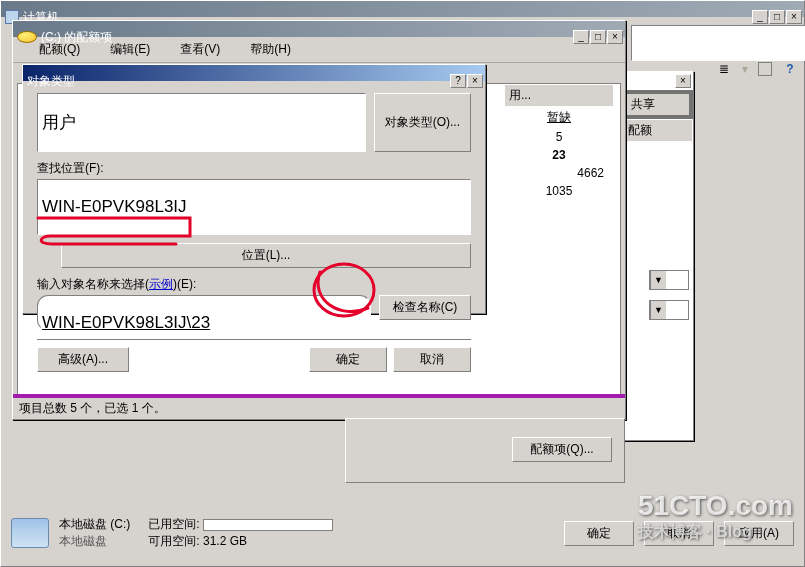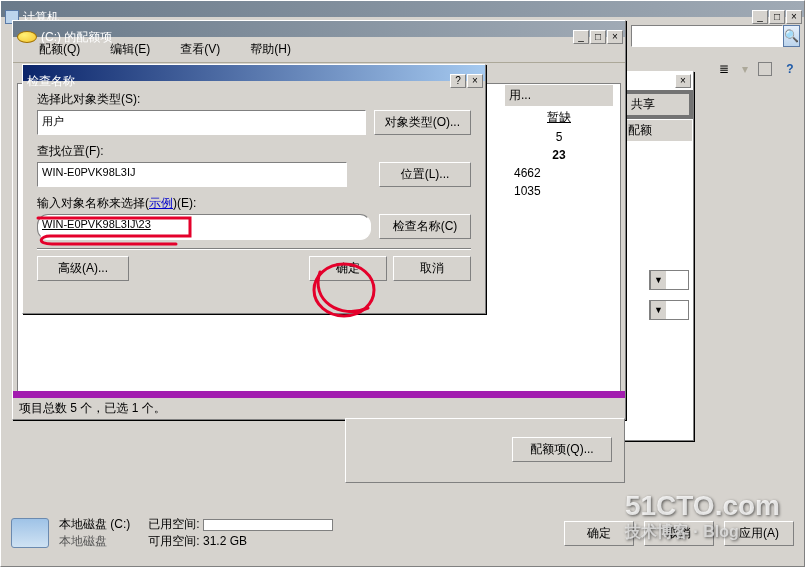--- a/index.html
+++ b/index.html
@@ -58,28 +58,28 @@
     padding: 3px 10px;
     font-family: inherit; font-size: 12px;
     min-width: 70px;
     text-align: center;
     cursor: default;
   }
   .input {
     background: #fff;
     border: 1px solid #808080;
     border-bottom-color: #fff; border-right-color: #fff;
-    padding: 3px 4px;
-    font-family: inherit; font-size: 11px;
+    padding: 17px 4px;
+    font-family: inherit; font-size: 17px;
   }
   .link { color: #0000cc; text-decoration: underline; cursor: pointer; }
   .hr { border-top: 1px solid #808080; border-bottom: 1px solid #fff; margin: 6px 0; }
   .statusbar {
     position: absolute; bottom: 0; left: 0; right: 0;
-    border-top: 7px solid #a21caf;
+    border-top: 4px solid #a21caf;
     padding: 2px 6px;
     font-size: 12px;
   }
   .drive-icon {
     width: 38px; height: 30px;
     background: linear-gradient(#9fc3e7,#cfe2f3);
     border: 1px solid #6b8aaf;
     border-radius: 3px;
     display: inline-block;
   }
@@ -134,21 +134,21 @@
     border-left: 1px solid #808080;
     text-align: center; font-size: 9px; line-height: 18px;
   }
   .annotate {
     position: absolute;
     pointer-events: none;
   }
   .annotate svg { overflow: visible; }
   .watermark {
     position: absolute;
-    right: 25px; bottom: 24px;
+    right: 12px; bottom: 24px;
     color: rgba(255,255,255,0.8);
     font-family: Arial, sans-serif;
     font-size: 28px;
     font-weight: bold;
     text-shadow: 1px 1px 3px rgba(0,0,0,0.6);
   }
   .watermark .sub {
     font-size: 16px;
     color: rgba(230,230,230,0.8);
   }
@@ -238,52 +238,51 @@
     <span>查看(V)</span>
     <span>帮助(H)</span>
   </div>
 
   <div style="position:absolute; left:4px; top:62px; right:4px; bottom:22px; background:#fff; border:1px solid #808080;">
     <div style="position:absolute; right:6px; top:0; width:110px;">
       <div style="background:#d6d3ce;border:1px solid #fff;padding:2px 4px;">用...</div>
       <div style="padding:2px 10px;text-align:center;text-decoration:underline;">暂缺</div>
       <div style="padding:2px 10px;text-align:center;">5</div>
       <div style="padding:2px 10px;text-align:center;font-weight:bold;">23</div>
-      <div style="padding:2px 10px;text-align:left;">4662</div>
-      <div style="padding:2px 10px;">1035</div>
+      <div style="padding:2px 10px;text-align:right;">4662</div>
+      <div style="padding:2px 10px;text-align:center;">1035</div>
     </div>
   </div>
 
   <div class="statusbar">
     <span>项目总数 5 个，已选 1 个。</span>
   </div>
 </div>
 
 <div style="position:absolute; left:345px; top:418px; width:280px; height:65px; background:#d6d3ce; border:1px solid #808080; border-top-color:#fff; border-left-color:#fff; padding:18px 12px; text-align:right;">
   <button class="btn" style="min-width:100px;">配额项(Q)...</button>
 </div>
 
 <div class="win" style="left:22px; top:64px; width:464px; height:250px;">
   <div class="titlebar active">
-    <span class="titlebar-title">检查名称</span>
+    <span class="titlebar-title">对象类型</span>
     <div class="titlebar-btns">
       <div class="titlebar-btn">?</div>
       <div class="titlebar-btn">×</div>
     </div>
   </div>
 
   <div style="padding:10px 14px;">
-    <div>选择此对象类型(S):</div>
     <div style="display:flex; gap:8px; margin:2px 0 8px 0;">
       <div class="input" style="flex:1;">用户</div>
       <button class="btn" style="min-width:92px;">对象类型(O)...</button>
     </div>
 
     <div>查找位置(F):</div>
-    <div style="display:flex; gap:8px; margin:2px 0 8px 0;">
+    <div style="display:flex; gap:8px; margin:2px 0 8px 0;flex-direction:column;">
       <div class="input" style="flex:1;">WIN-E0PVK98L3IJ</div>
       <button class="btn" style="min-width:92px;margin-left:24px;">位置(L)...</button>
     </div>
 
     <div>
       <span>输入对象名称来选择(</span><span class="link">示例</span><span>)(E):</span>
     </div>
     <div style="display:flex; gap:8px; margin:2px 0 8px 0; align-items:flex-start;">
       <div class="input" style="flex:1; height:26px;border-radius:11px;">
         <span style="text-decoration:underline;">WIN-E0PVK98L3IJ\23</span>

